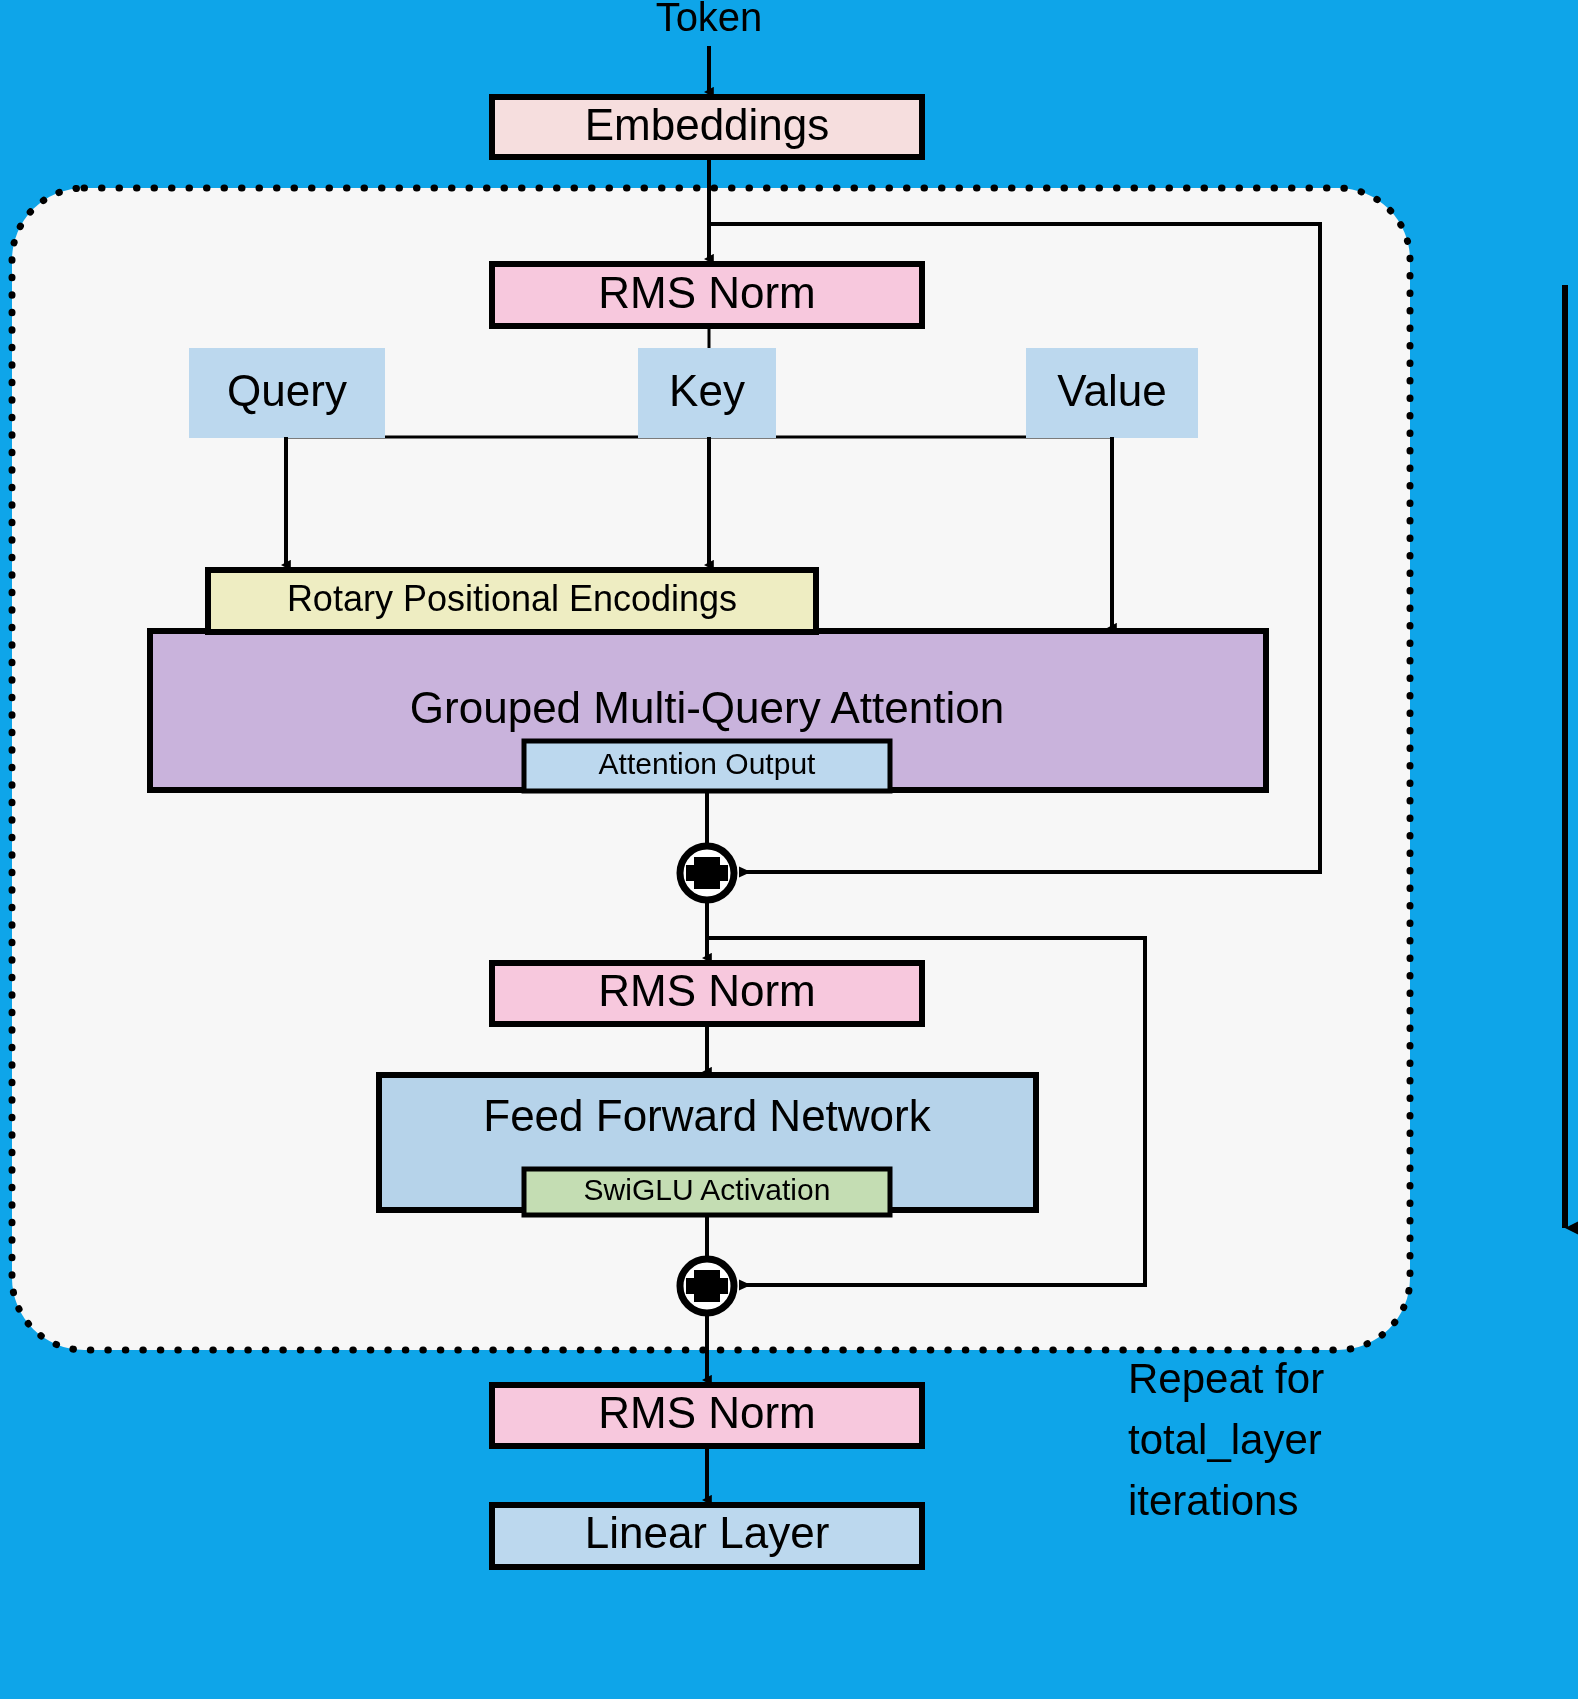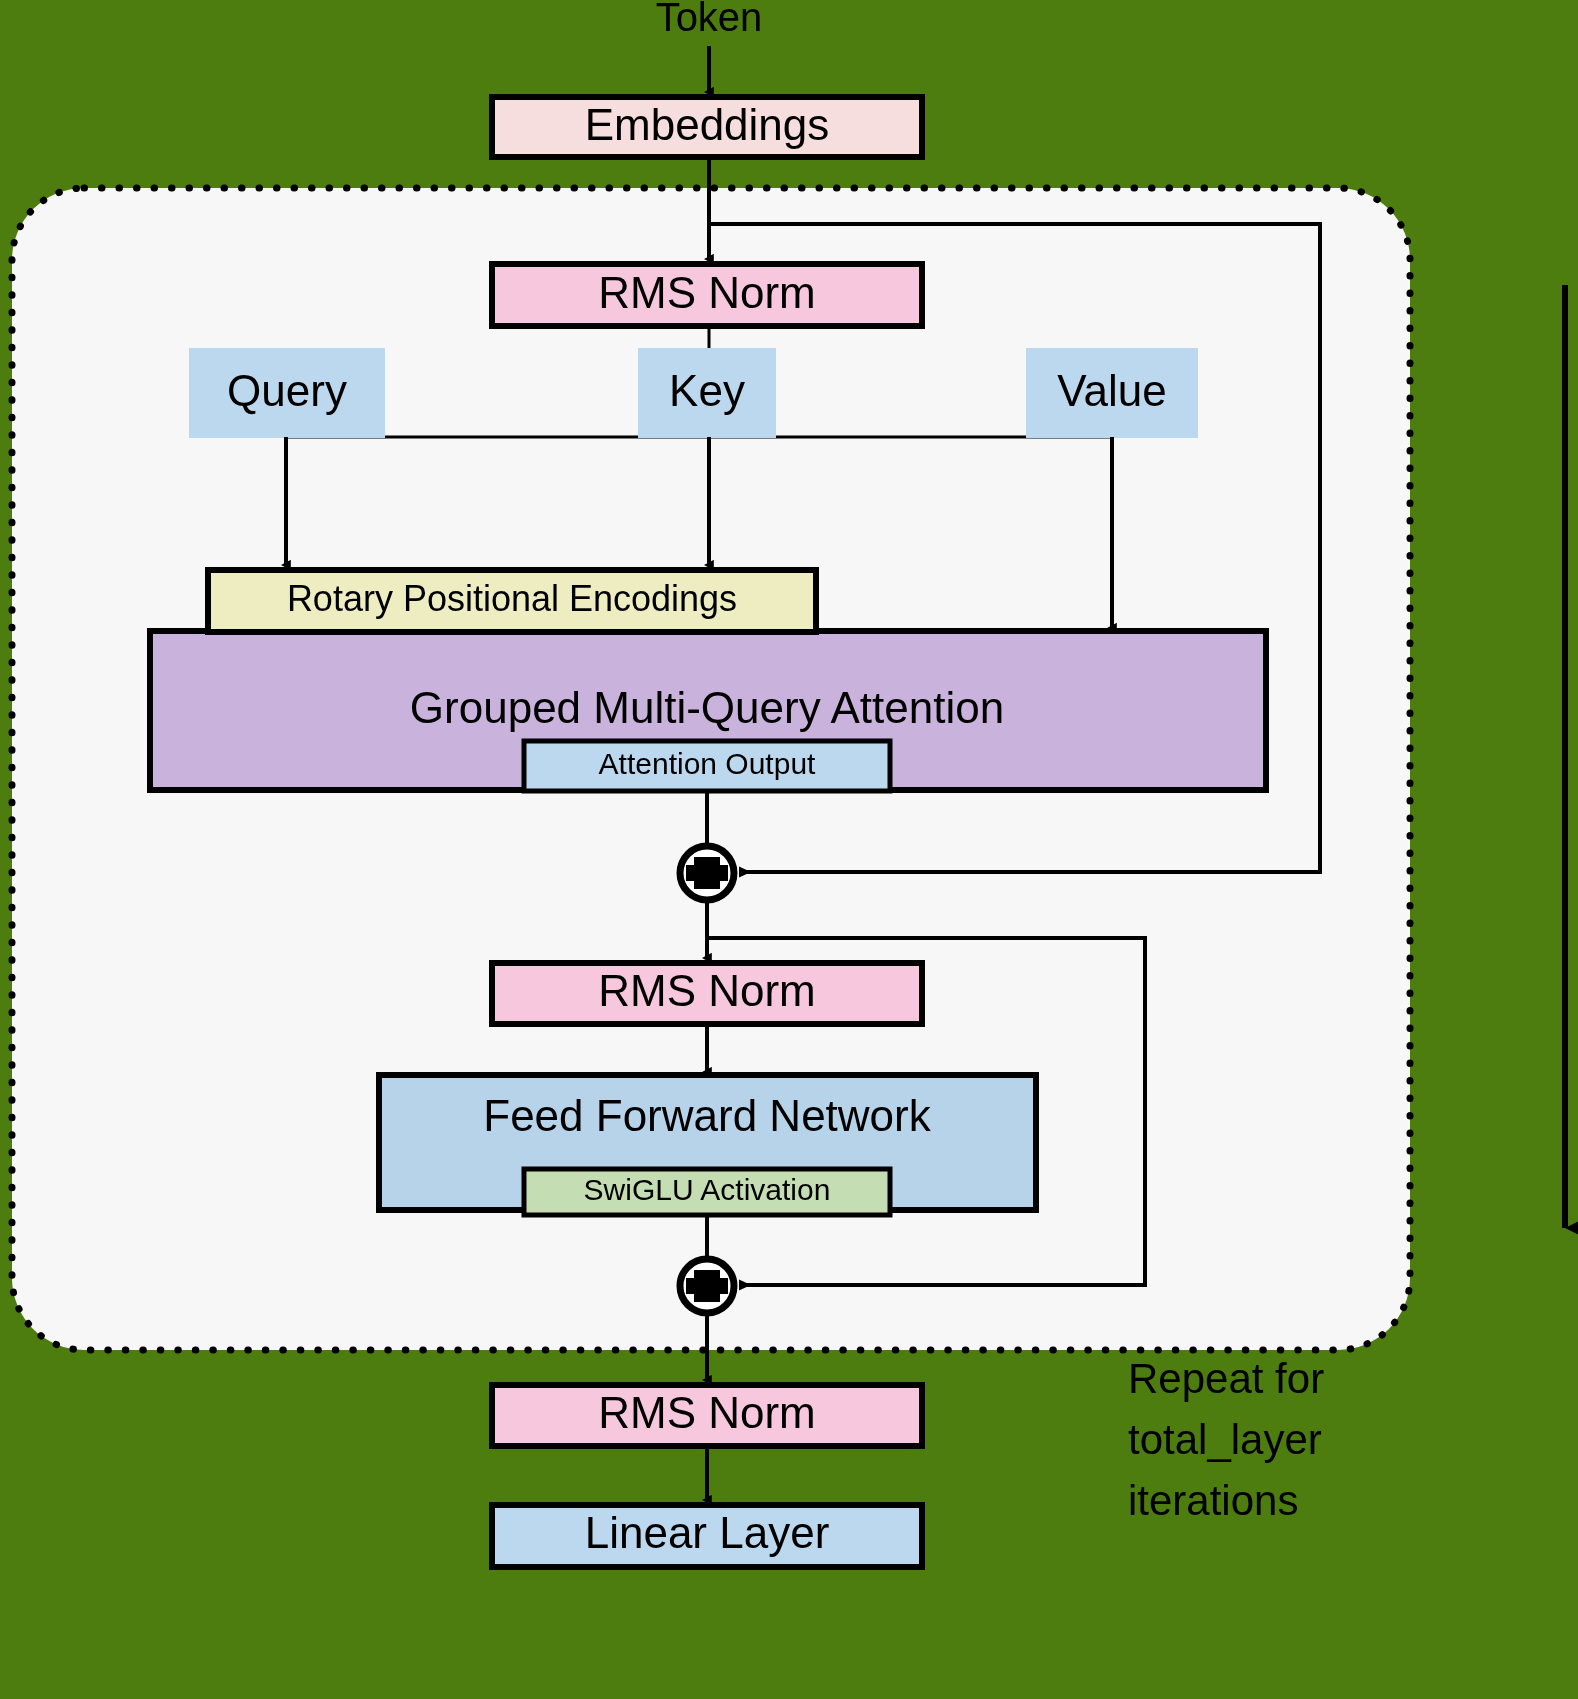--- a/index.html
+++ b/index.html
@@ -1,18 +1,18 @@
 <!DOCTYPE html>
 <html><head>
 <meta charset="utf-8">
 <title>Transformer Architecture Diagram</title>
 <style>
   html,body{margin:0;padding:0;background:#ffffff;}
   body{font-family:"Liberation Sans", sans-serif;}
-  #stage{position:relative;width:1578px;height:1699px;background:#4d7c0f;overflow:hidden;text-align:center;}
+  #stage{position:relative;width:1578px;height:1699px;background:#0ea5e9;overflow:hidden;text-align:center;}
   svg{display:block;}
   .blk-text{font-family:"Liberation Sans", sans-serif;fill:#000000;text-anchor:middle;dominant-baseline:middle;}
   .lbl-token{font-size:40px;}
   .lbl-xl{font-size:44px;}
   .lbl-med{font-size:36px;}
   .lbl-small{font-size:30px;}
   .lbl-repeat{font-size:42px;text-anchor:start;}
   .shape{stroke:#000000;}
   .noborder{stroke:none;}
   .wire{stroke:#000000;fill:none;}

